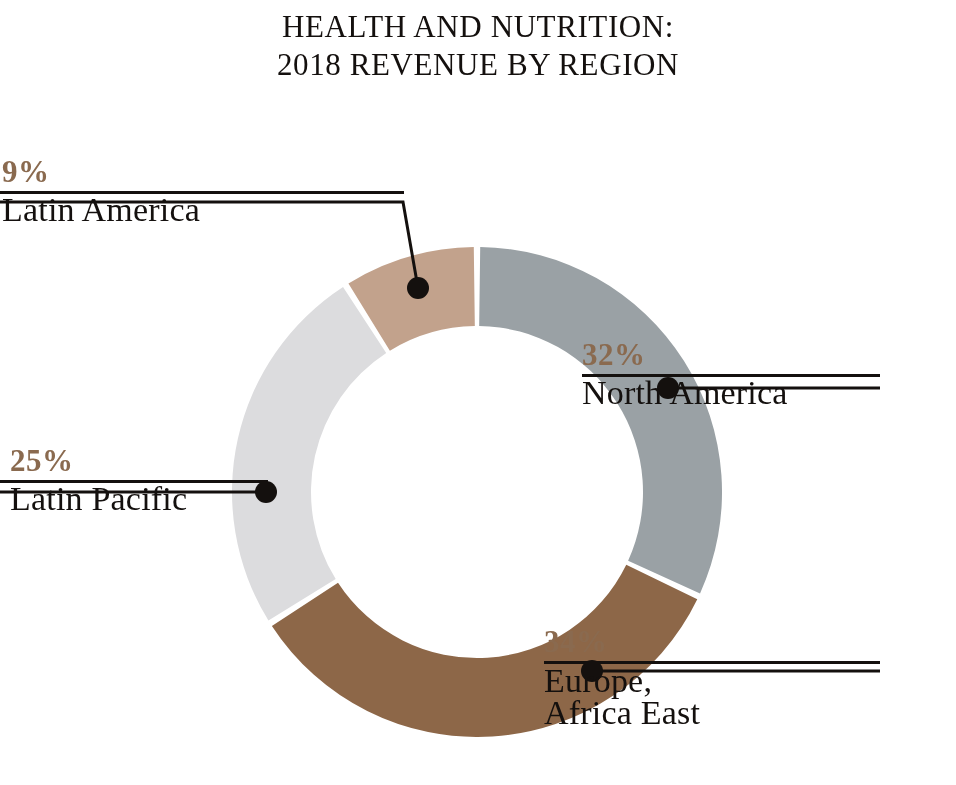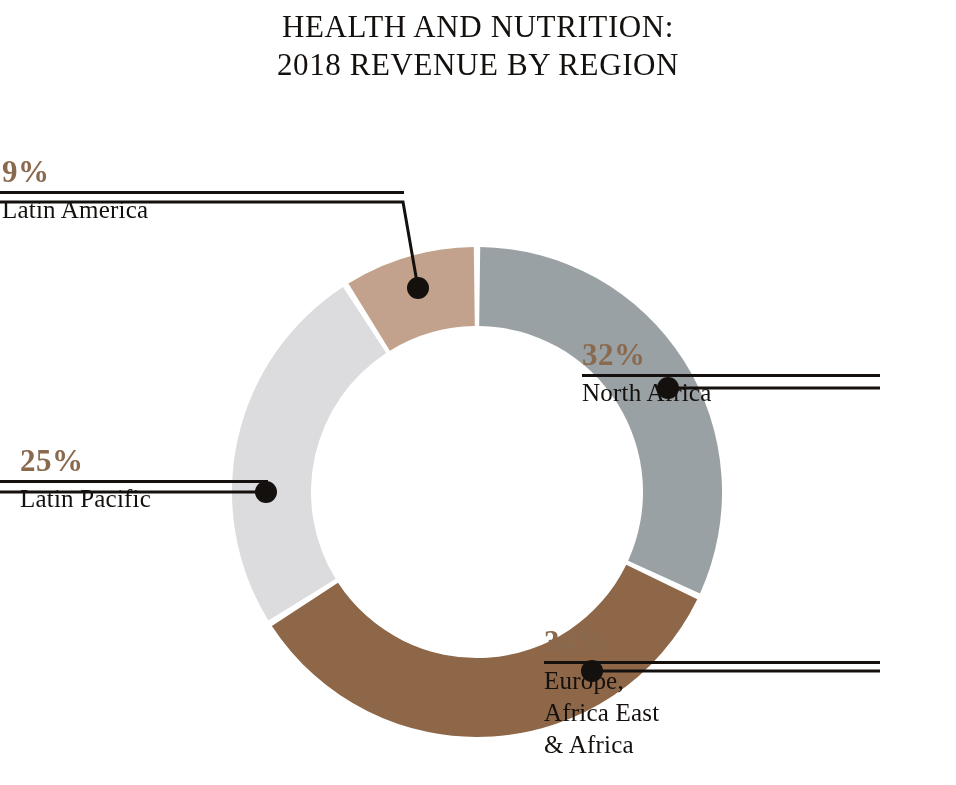--- a/index.html
+++ b/index.html
@@ -66,21 +66,21 @@
   }
   .callout .rule {
     display: block;
     height: 3px;
     background: #14100e;
     margin: 2px 0 1px 0;
   }
   .callout .name {
     display: block;
     font-family: "Liberation Serif", "DejaVu Serif", serif;
-    font-size: 25px;
+    font-size: 34px;
     line-height: 29px;
     color: #14100e;
     font-weight: 400;
     letter-spacing: 0.2px;
   }
 
   .callout.left  { text-align: left; }
   .callout.right { text-align: left; }
 
   
@@ -89,21 +89,21 @@
   }
   #callout-latin-america .rule { width: 404px; }
   #callout-latin-america .pct,
   #callout-latin-america .name { padding-left: 2px; }
 
   #callout-asia-pacific {
     left: 0px;   top: 444px;  width: 268px;
   }
   #callout-asia-pacific .rule { width: 268px; }
   #callout-asia-pacific .pct,
-  #callout-asia-pacific .name { padding-left: 20px; }
+  #callout-asia-pacific .name { padding-left: 10px; }
 
   #callout-north-america {
     right: 0px;  top: 338px;  width: 298px;
   }
   #callout-north-america .rule { width: 298px; margin-left: auto; }
   #callout-north-america .pct,
   #callout-north-america .name { padding-right: 2px; }
 
   #callout-emea {
     right: 0px;  top: 625px;  width: 336px;
@@ -157,24 +157,23 @@
 
   <div class="callout left" id="callout-asia-pacific">
     <span class="pct">25%</span>
     <span class="rule"></span>
     <span class="name">Latin Pacific</span>
   </div>
 
   <div class="callout right" id="callout-north-america">
     <span class="pct">32%</span>
     <span class="rule"></span>
-    <span class="name">North Africa</span>
+    <span class="name">North America</span>
   </div>
 
   <div class="callout right" id="callout-emea">
     <span class="pct">34%</span>
     <span class="rule"></span>
     <span class="name">Europe,</span>
     <span class="name">Africa East</span>
-    <span class="name">&amp; Africa</span>
   </div>
 
 </div>
 
 </body></html>

